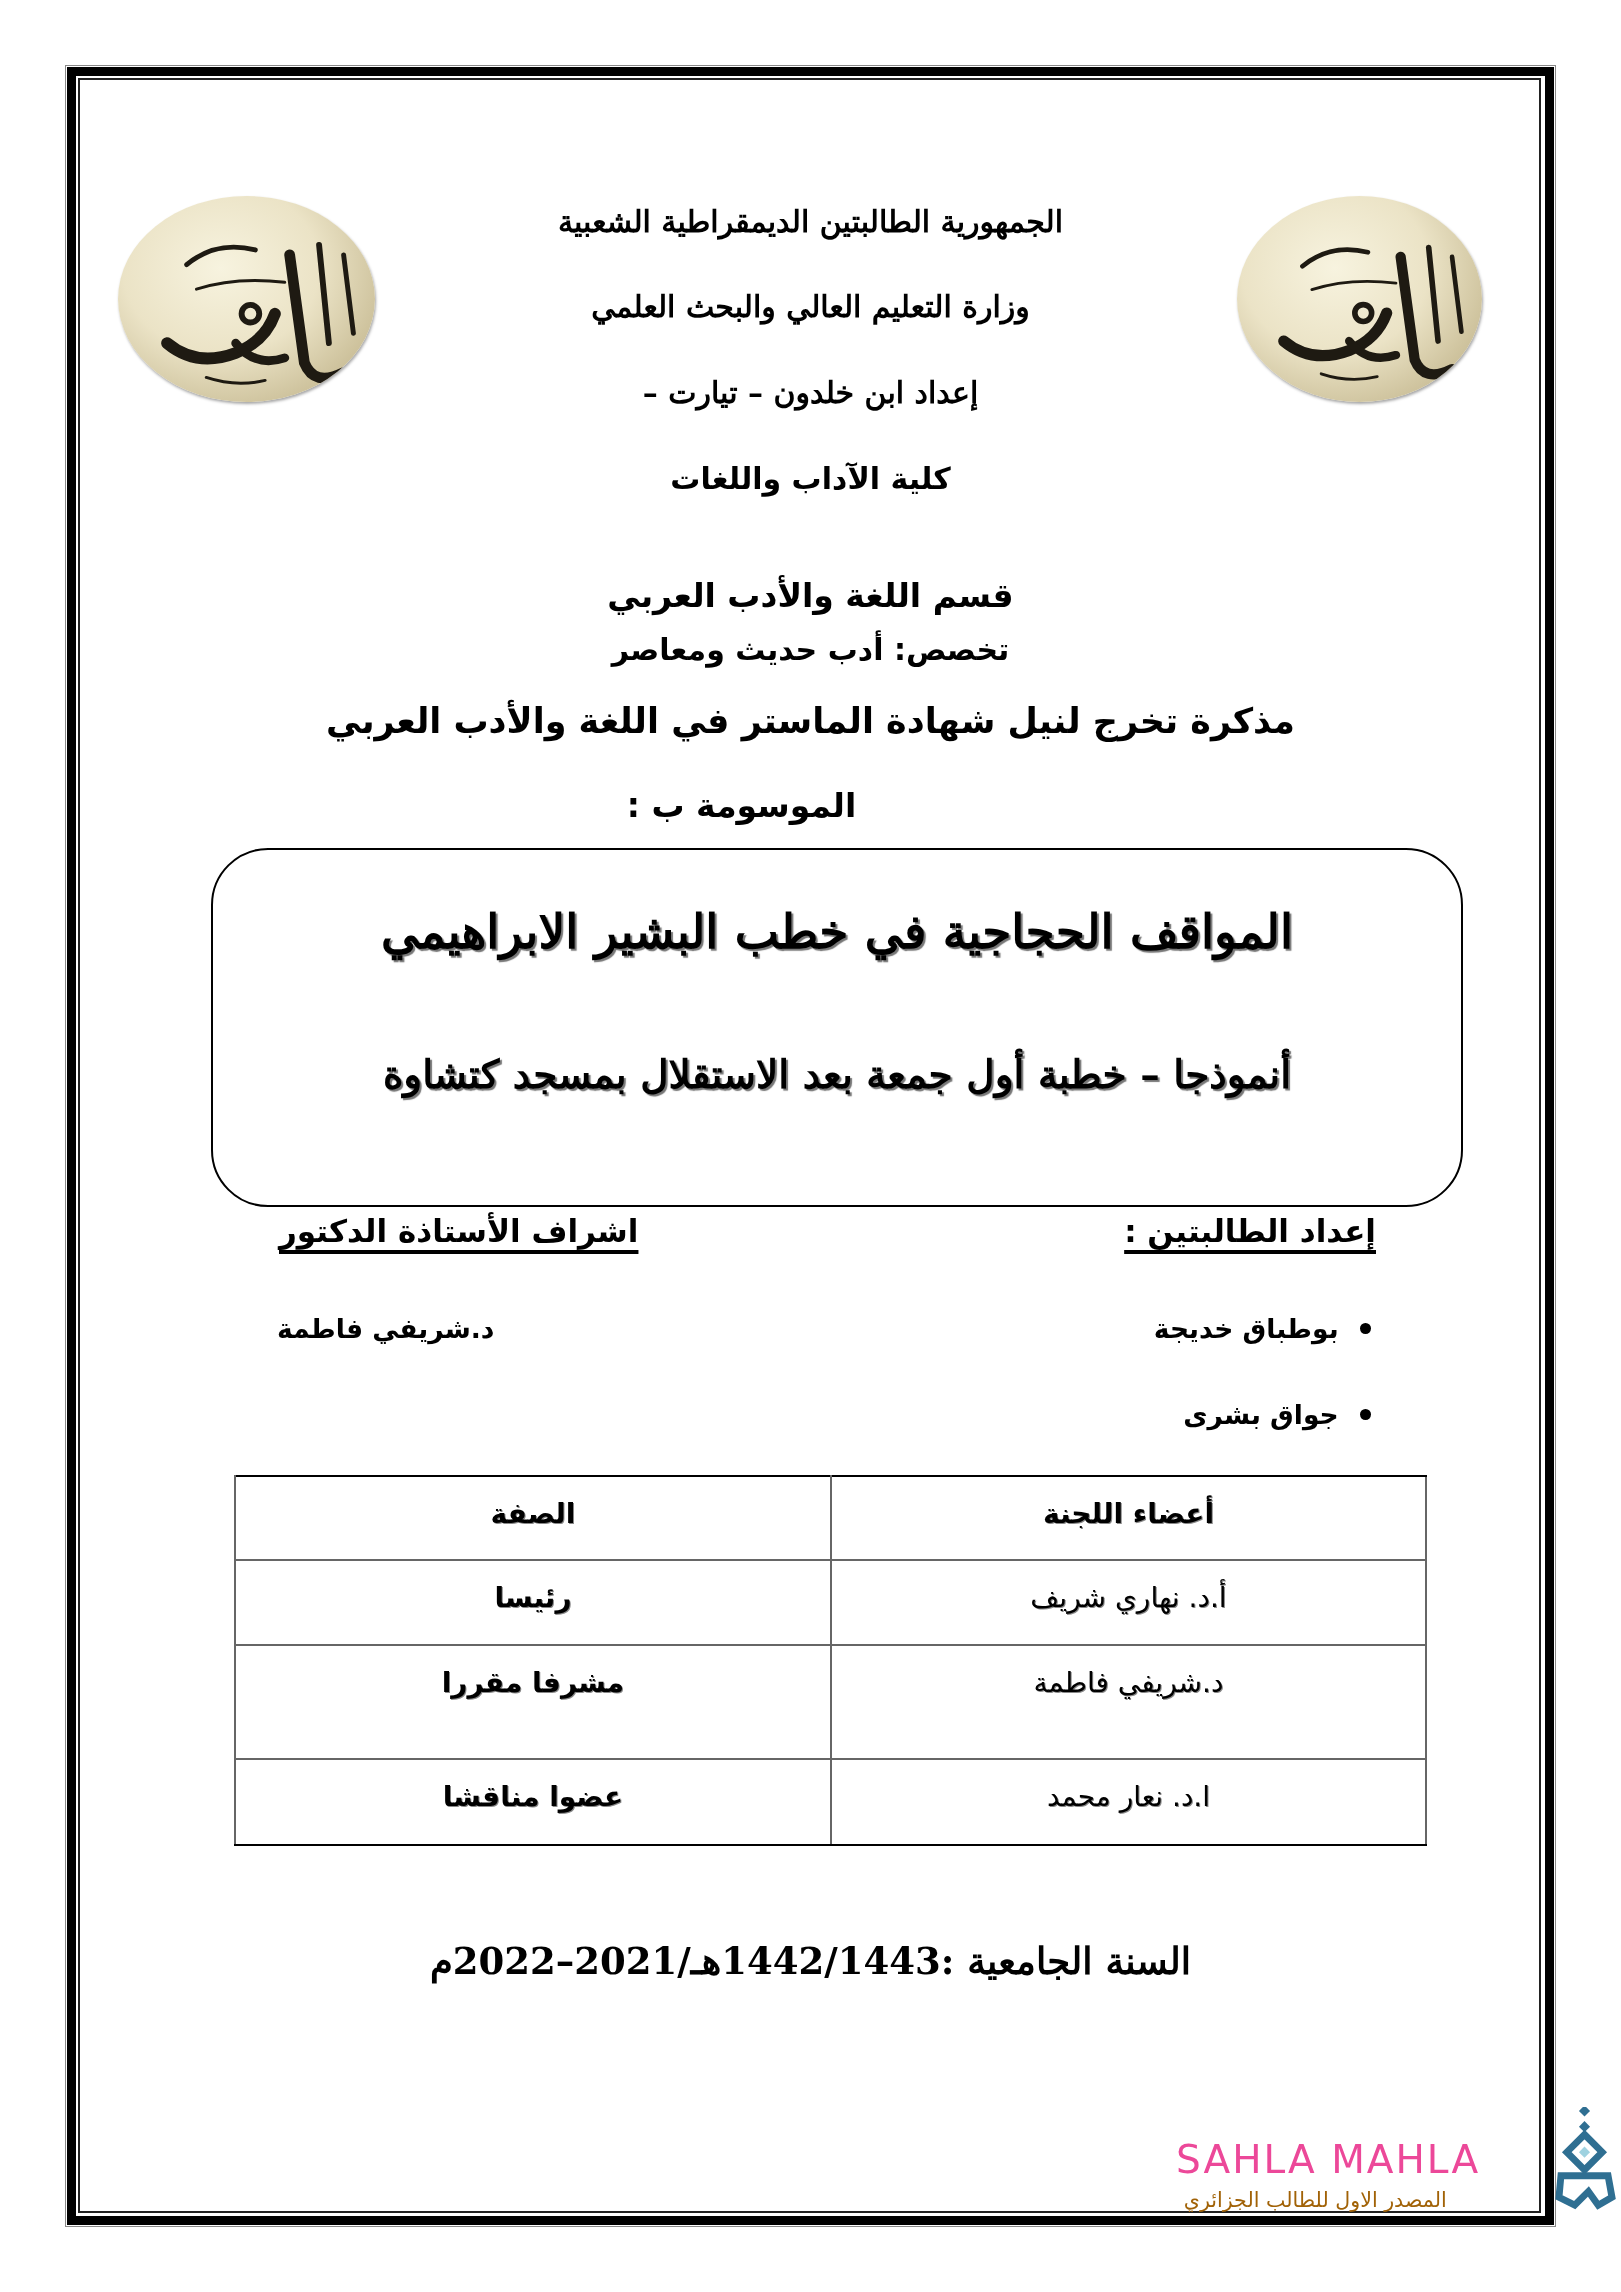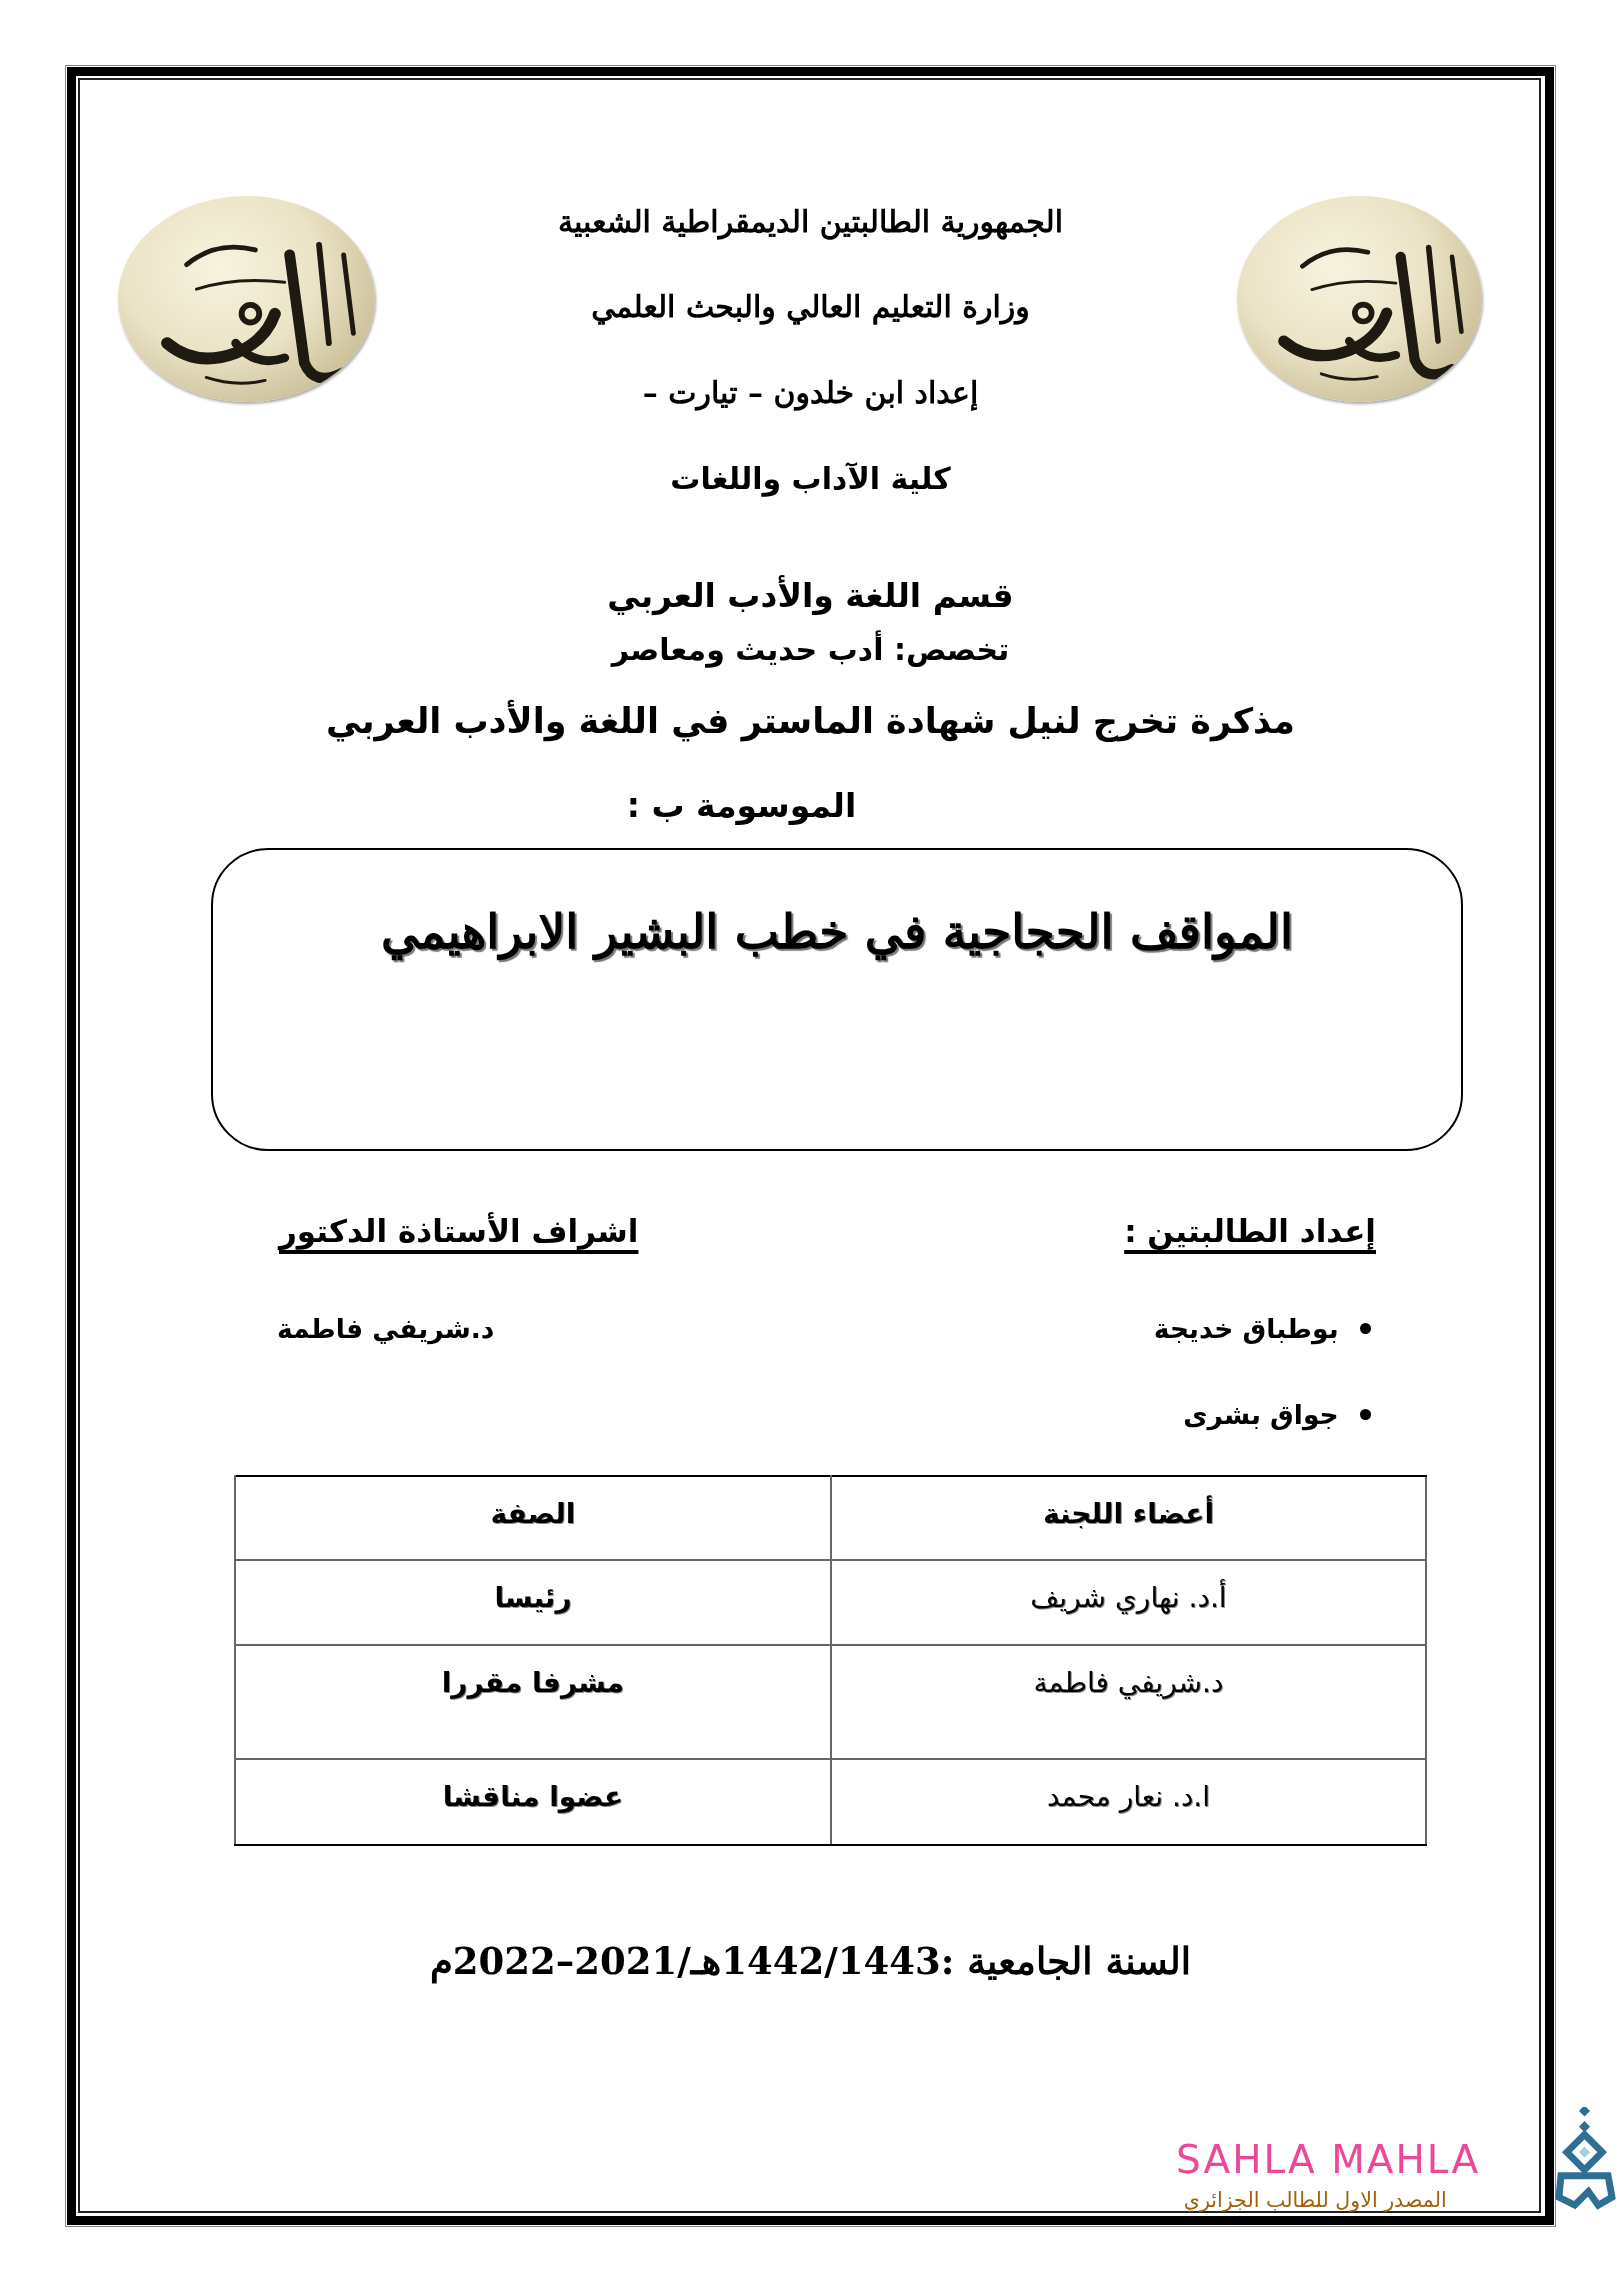--- a/index.html
+++ b/index.html
@@ -25,21 +25,21 @@
     font-family: "DejaVu Serif", "Liberation Serif", serif; font-weight: bold; }
   .l1 { top: 204px; font-size: 30px; }
   .l2 { top: 289px; font-size: 30px; }
   .l3 { top: 375px; font-size: 30px; }
   .l4 { top: 461px; font-size: 30px; font-family: "DejaVu Sans", "Liberation Sans", sans-serif; }
   .l5 { top: 576px; font-size: 33px; font-family: "DejaVu Sans", "Liberation Sans", sans-serif; }
   .l6 { top: 632px; font-size: 30px; font-family: "DejaVu Sans", "Liberation Sans", sans-serif; }
   .l7 { top: 701px; font-size: 35px; font-family: "DejaVu Sans", "Liberation Sans", sans-serif; }
   .l8 { top: 786px; font-size: 33px; left: -69px; font-family: "DejaVu Sans", "Liberation Sans", sans-serif; }
 
-  .title-box { position: absolute; left: 211px; top: 848px; width: 1252px; height: 303px;
+  .title-box { position: absolute; left: 211px; top: 848px; width: 1252px; height: 359px;
     border: 2.5px solid #000; border-radius: 57px; box-sizing: border-box; }
   .title-main { position: absolute; left: 0; width: 100%; top: 54px; text-align: center; direction: rtl;
     font-family: "DejaVu Serif", "Liberation Serif", serif; font-weight: bold; font-size: 47px;
     text-shadow: 2px 2px 1px #777; }
   .title-sub { position: absolute; left: 0; width: 100%; top: 201px; text-align: center; direction: rtl;
     font-family: "DejaVu Serif", "Liberation Serif", serif; font-weight: bold; font-size: 39px;
     text-shadow: 2px 2px 1px #777; }
 
   .heading-underlined { position: absolute; direction: rtl; font-family: "DejaVu Sans", "Liberation Sans", sans-serif;
     font-weight: bold; font-size: 31px; text-decoration: underline; text-decoration-thickness: 3.9px;
@@ -120,20 +120,21 @@
 <div class="center-line l2">وزارة التعليم العالي والبحث العلمي</div>
 <div class="center-line l3">إعداد ابن خلدون – تيارت –</div>
 <div class="center-line l4">كلية الآداب واللغات</div>
 <div class="center-line l5">قسم اللغة والأدب العربي</div>
 <div class="center-line l6">تخصص: أدب حديث ومعاصر</div>
 <div class="center-line l7">مذكرة تخرج لنيل شهادة الماستر في اللغة والأدب العربي</div>
 <div class="center-line l8">الموسومة ب :</div>
 
 <div class="title-box">
   <div class="title-main">المواقف الحجاجية في خطب البشير الابراهيمي</div>
+  <div class="title-sub">أنموذجا – خطبة أول جمعة بعد الاستقلال بمسجد كتشاوة</div>
 </div>
 
 <div class="heading-underlined students-heading">إعداد الطالبتين :</div>
 <div class="heading-underlined supervisor-heading">اشراف الأستاذة الدكتور</div>
 
 <div class="student s1">
   <span class="bullet"></span>
   <span>بوطباق خديجة</span>
 </div>
 <div class="student s2">

